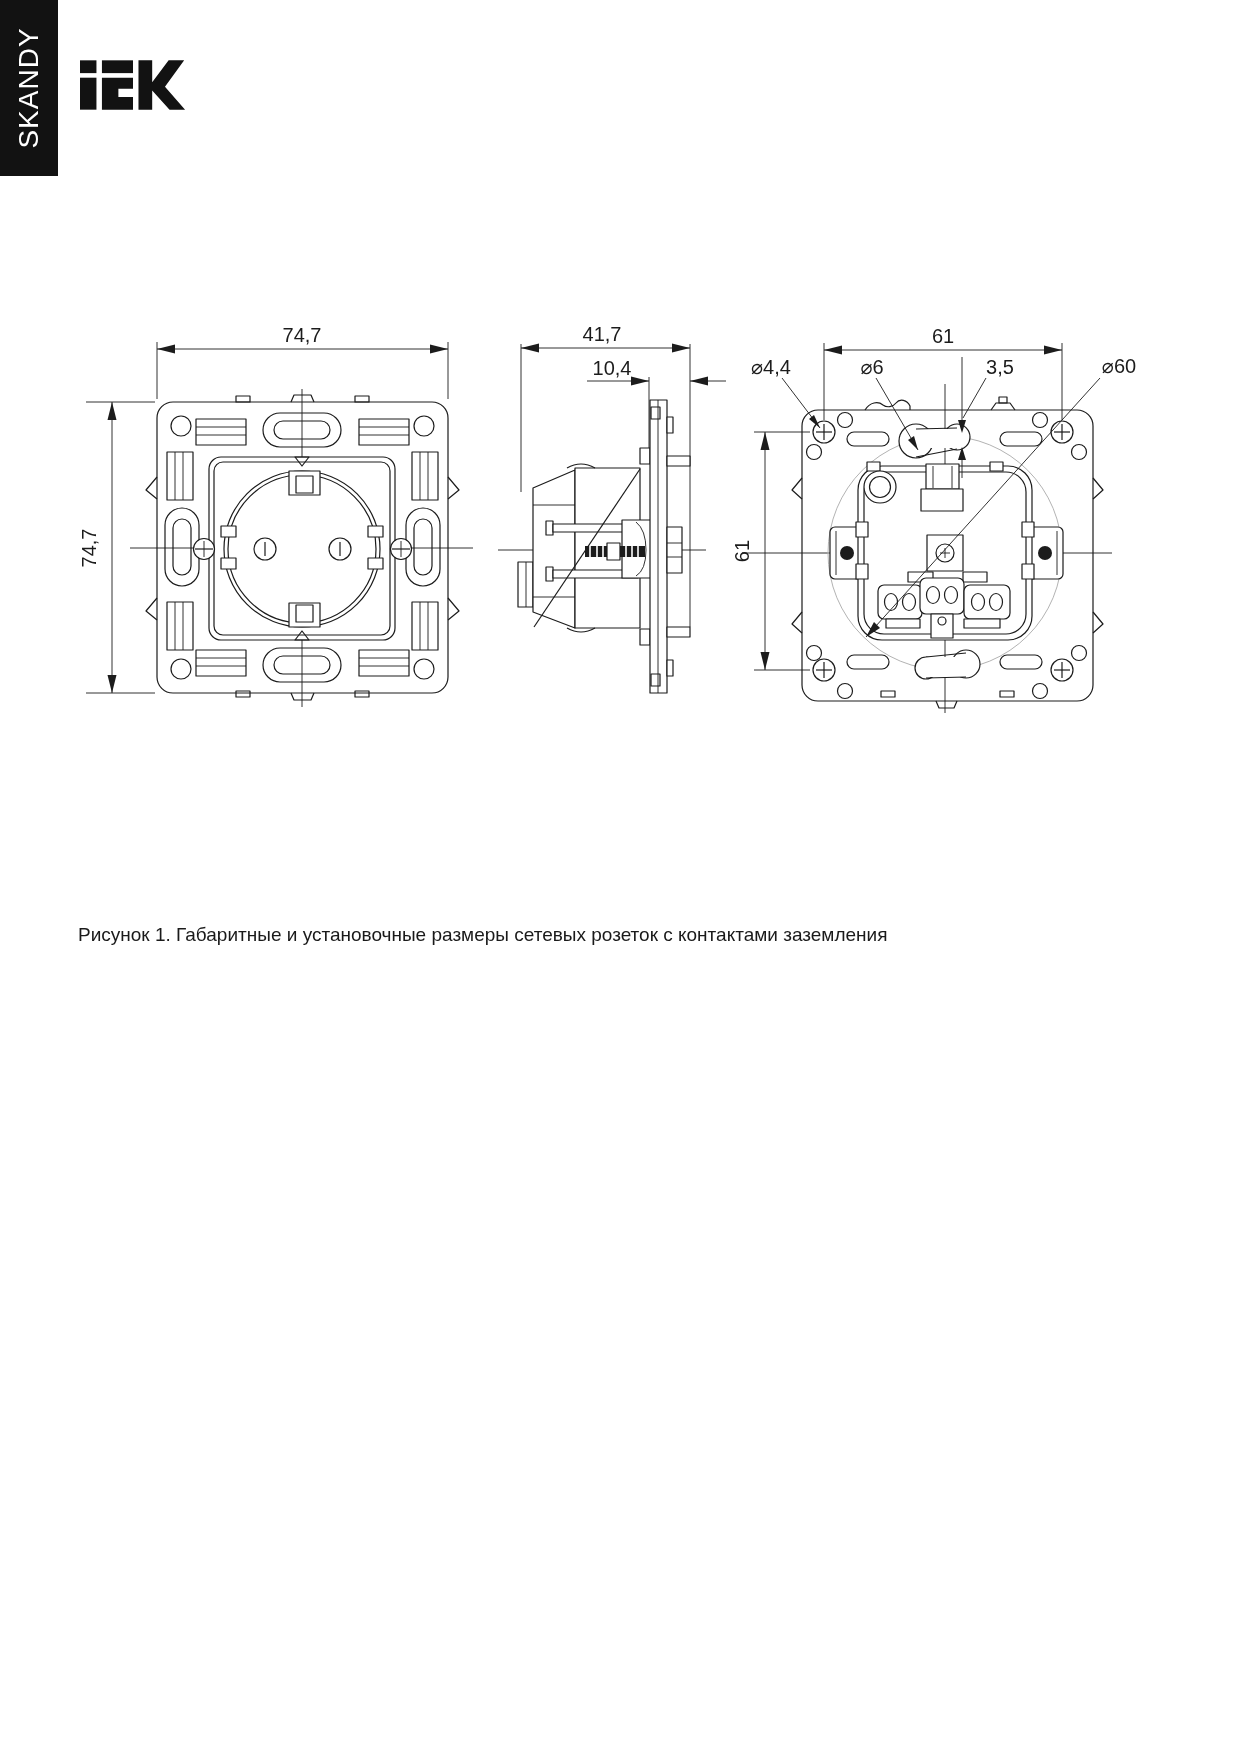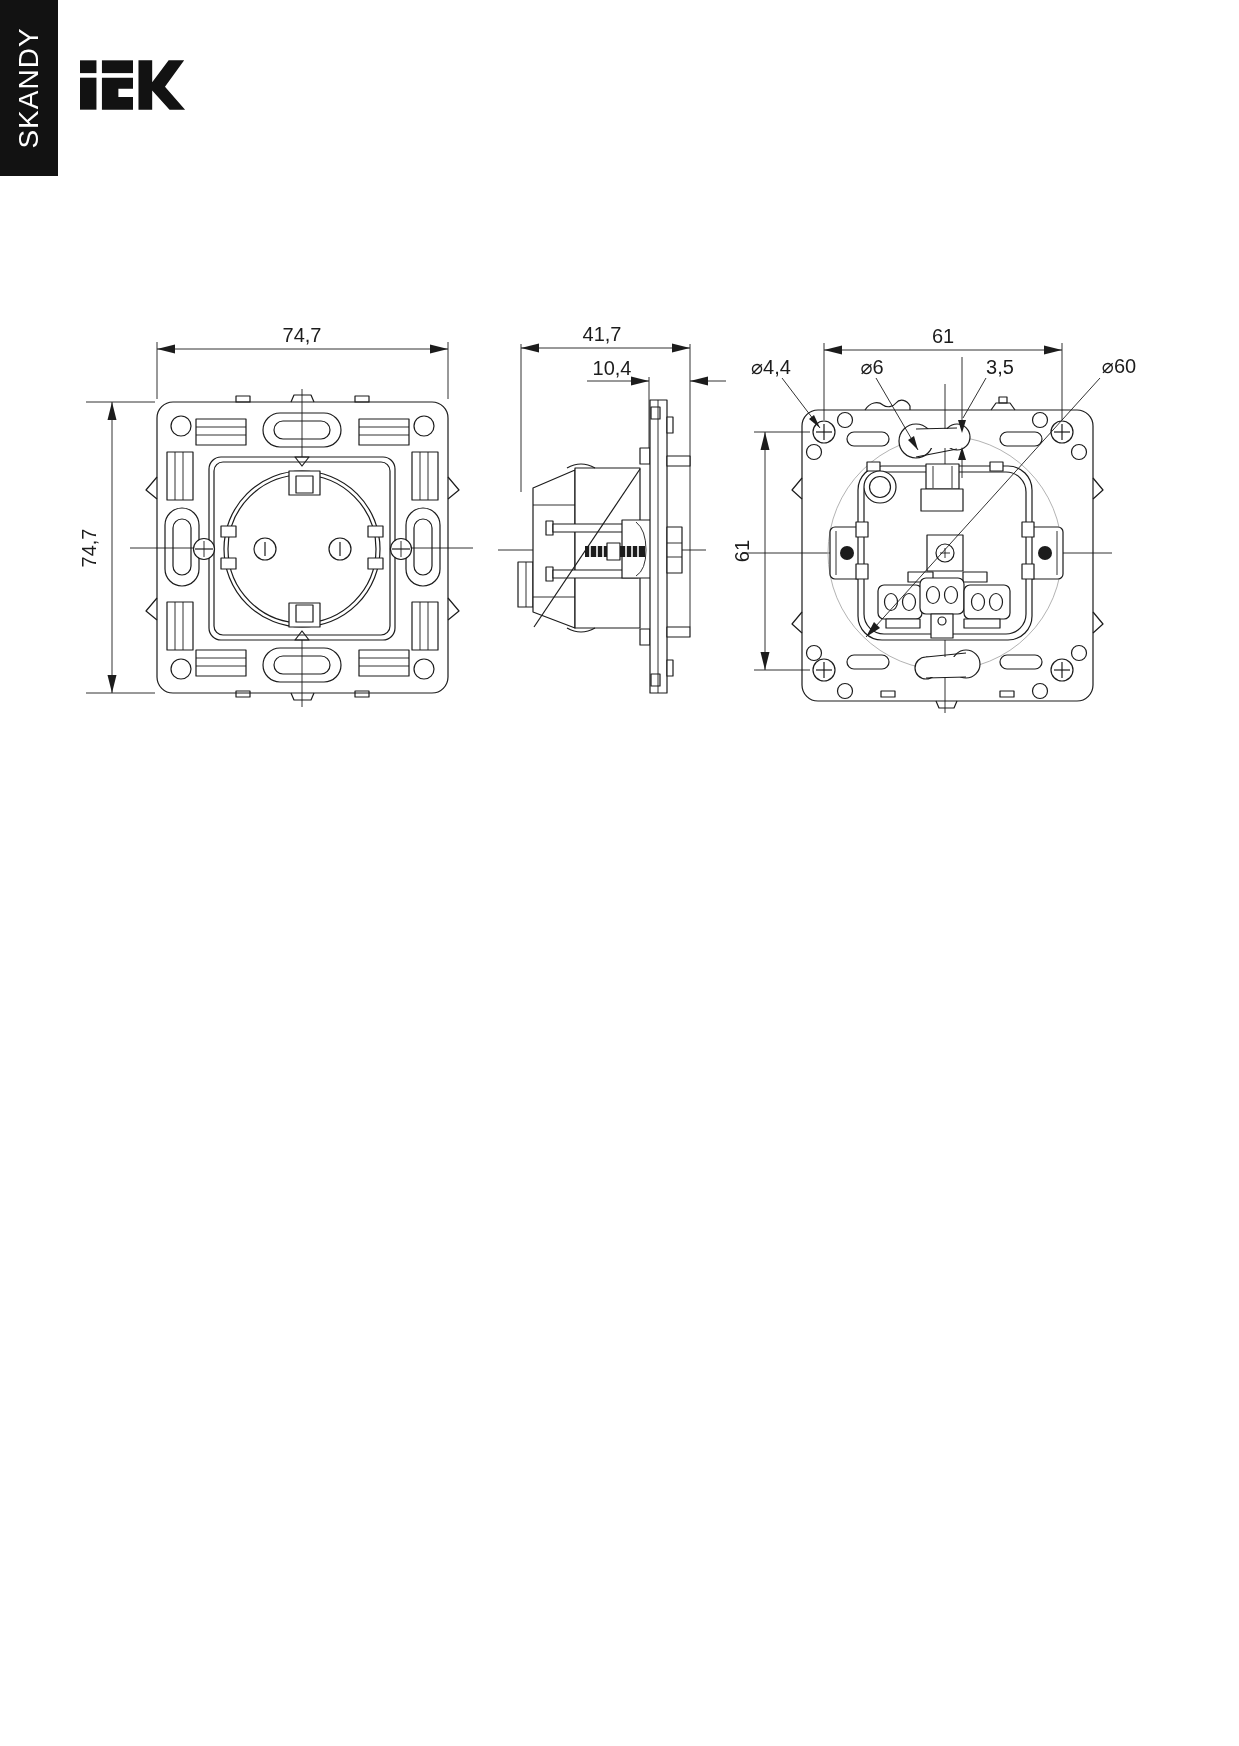--- a/index.html
+++ b/index.html
@@ -357,14 +357,15 @@
         <polygon class="ar" points="962,447 958,460 966,460"></polygon>
         <line class="thin" x1="962" y1="460" x2="962" y2="478"></line>
 
         <text class="dim" x="1119" y="373" text-anchor="middle">⌀60</text>
         <line class="thin" x1="1100" y1="378" x2="866" y2="637"></line>
         <polygon class="ar" points="866,637 880,628 874,622"></polygon>
       </g>
     </g>
   </svg>
 
+  <div class="caption">Рисунок 1. Габаритные и установочные размеры сетевых розеток с контактами заземления</div>
 
 </div>
 
 </body></html>

